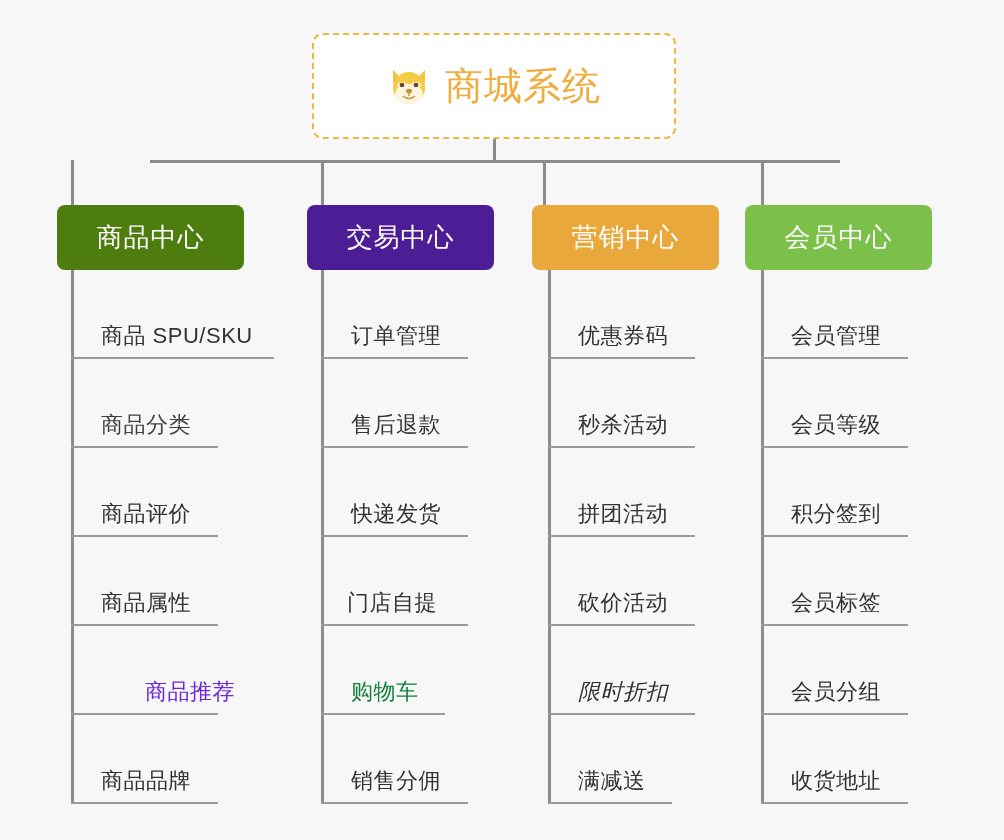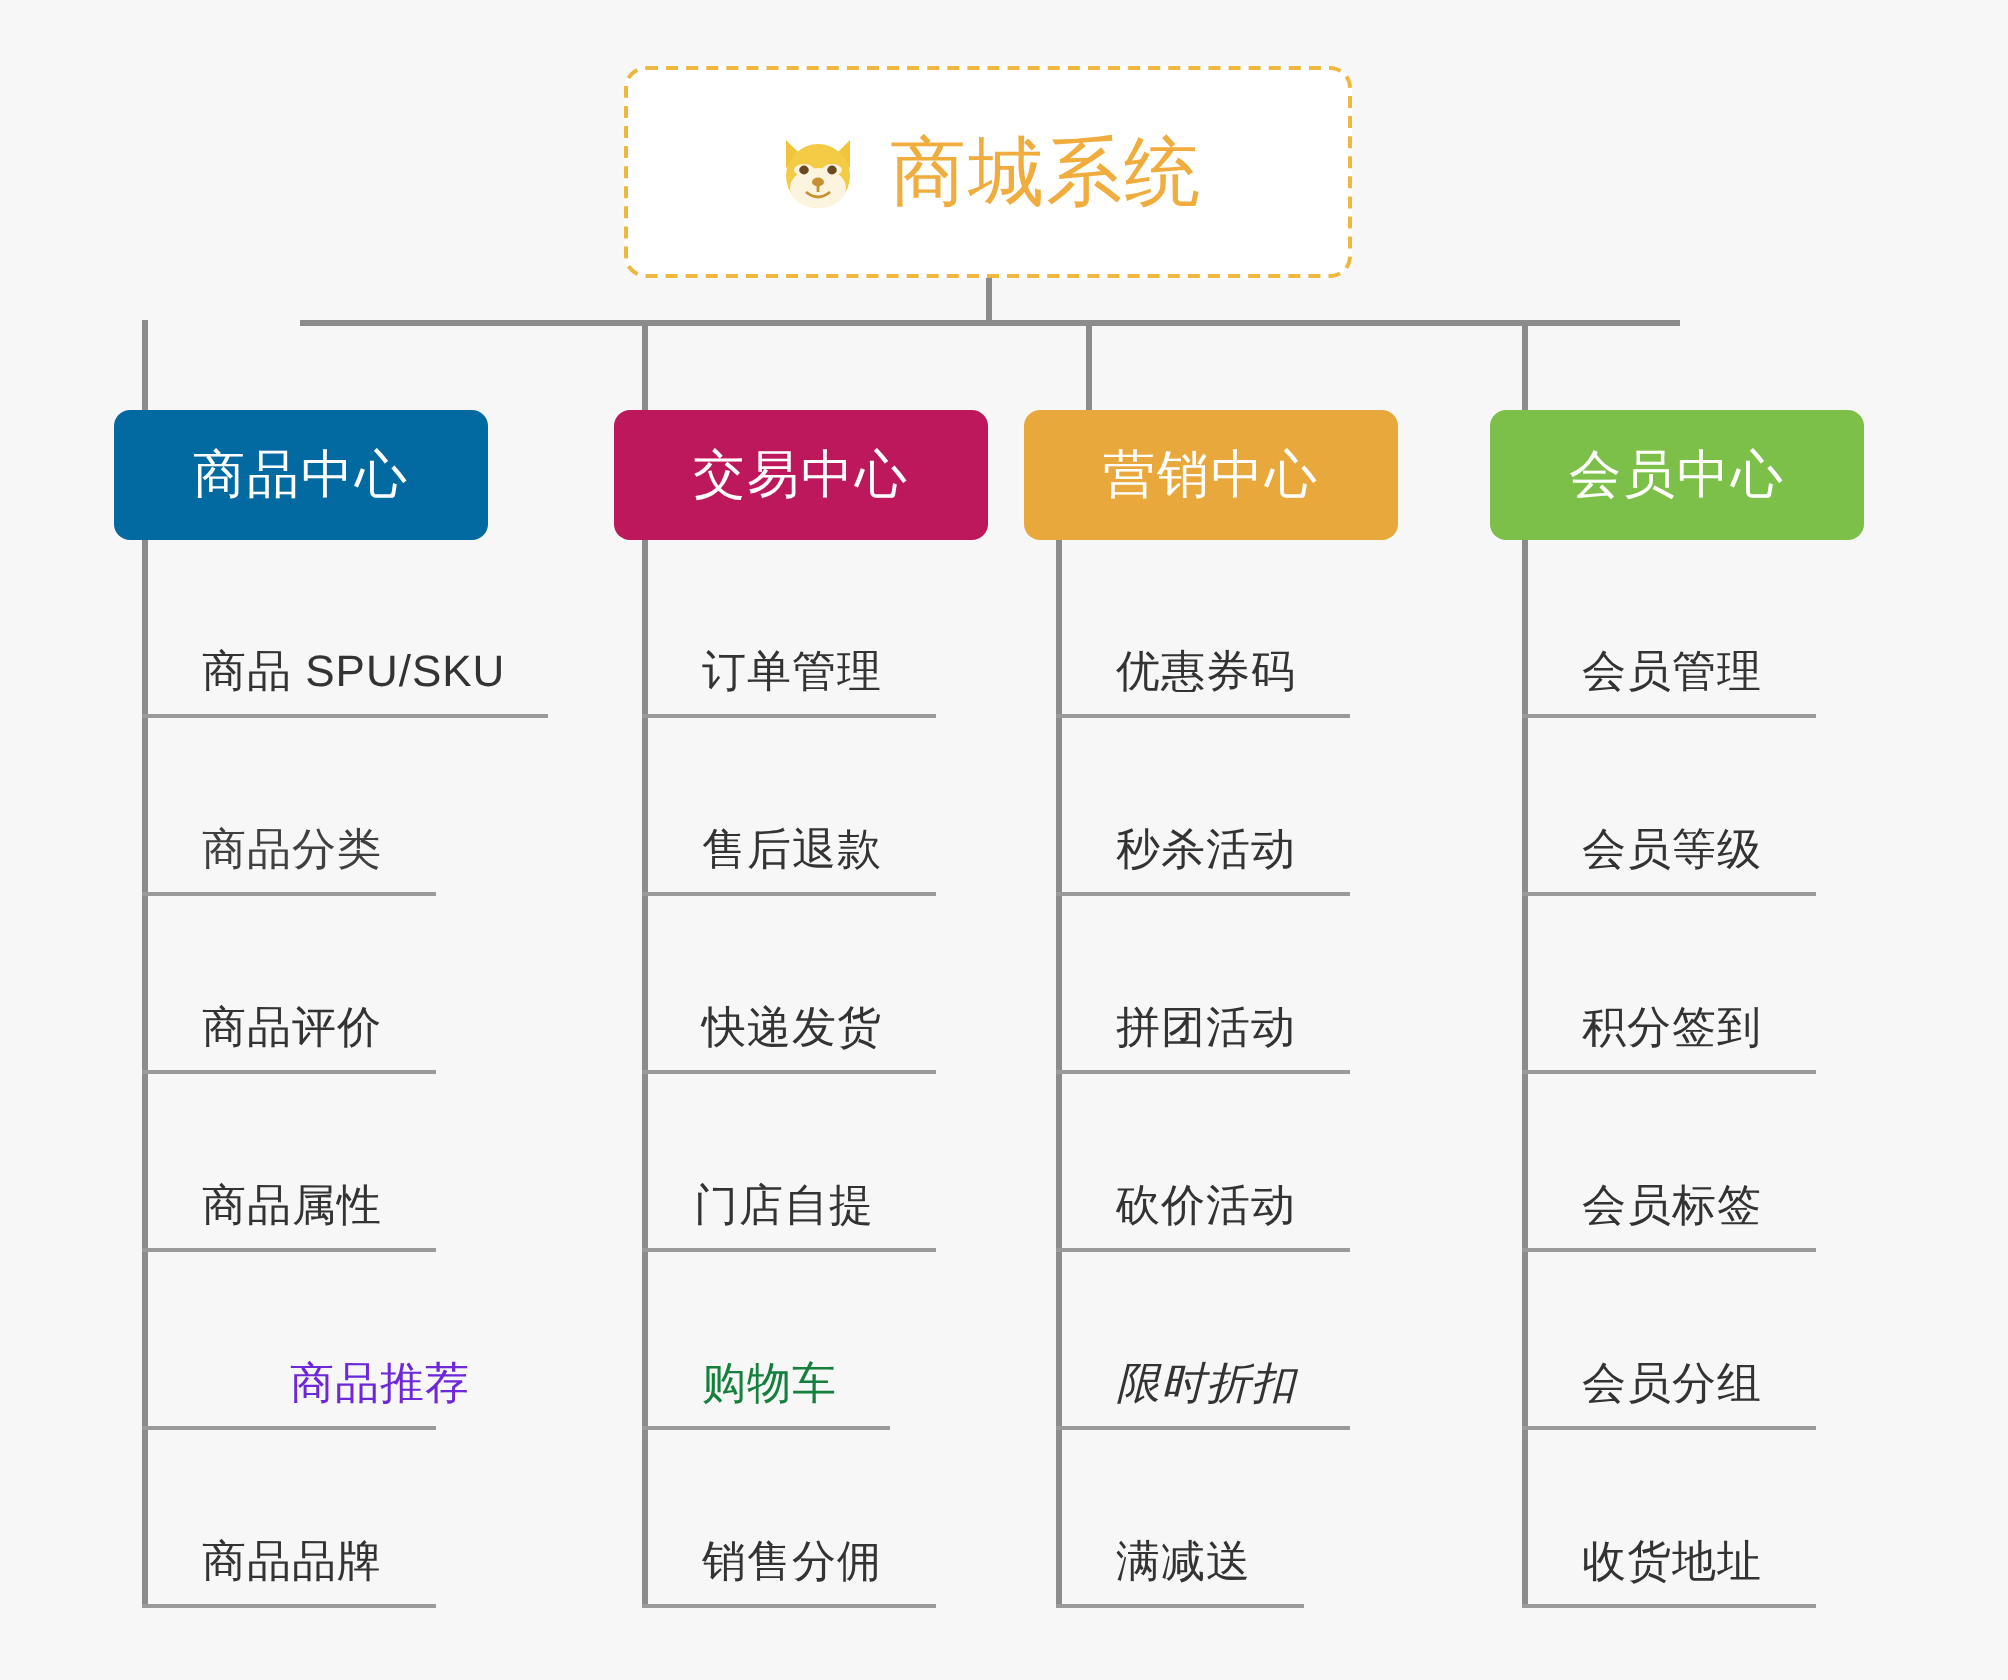--- a/index.html
+++ b/index.html
@@ -153,21 +153,21 @@
 
   <div id="branch-drops">
       <div class="branch-drop" style="left: 71px; background: rgb(140, 140, 140);"></div>
       <div class="branch-drop" style="left: 321px; background: rgb(140, 140, 140);"></div>
       <div class="branch-drop" style="left: 543px; background: rgb(140, 140, 140);"></div>
       <div class="branch-drop" style="left: 761px; background: rgb(140, 140, 140);"></div>
     </div>
 
   <div id="columns-host">
       <div class="column" style="left: 57px; width: 187px;">
-        <div class="col-header" style="background: #0369a1; width: 187px;">
+        <div class="col-header" style="background: #4d7c0f; width: 187px;">
           <span>商品中心</span>
         </div>
         <div class="col-stem" style="left: 14px; height: 534px; background: rgb(140, 140, 140);"></div>
         <div class="leaf-list">
           <div class="leaf-item">
             <div class="leaf-label" style="left: 44px; color: rgb(51, 51, 51);">商品 SPU/SKU</div>
             <div class="leaf-underline" style="left: 14px; width: 203px; background: rgb(154, 154, 154);"></div>
           </div>
           <div class="leaf-item">
             <div class="leaf-label" style="left: 44px; color: #404040;">商品分类</div>
@@ -185,21 +185,21 @@
             <div class="leaf-label" style="left: 44px; color: #6d28d9; margin-left: 44px;">商品推荐</div>
             <div class="leaf-underline" style="left: 14px; width: 147px; background: rgb(154, 154, 154);"></div>
           </div>
           <div class="leaf-item">
             <div class="leaf-label" style="left: 44px; color: rgb(51, 51, 51);">商品品牌</div>
             <div class="leaf-underline" style="left: 14px; width: 147px; background: rgb(154, 154, 154);"></div>
           </div>
         </div>
       </div>
       <div class="column" style="left: 307px; width: 187px;">
-        <div class="col-header" style="background: #be185d; width: 187px;">
+        <div class="col-header" style="background: #4c1d95; width: 187px;">
           <span>交易中心</span>
         </div>
         <div class="col-stem" style="left: 14px; height: 534px; background: rgb(140, 140, 140);"></div>
         <div class="leaf-list">
           <div class="leaf-item">
             <div class="leaf-label" style="left: 44px; color: rgb(51, 51, 51);">订单管理</div>
             <div class="leaf-underline" style="left: 14px; width: 147px; background: rgb(154, 154, 154);"></div>
           </div>
           <div class="leaf-item">
             <div class="leaf-label" style="left: 44px; color: rgb(51, 51, 51);">售后退款</div>
@@ -216,21 +216,21 @@
           <div class="leaf-item">
             <div class="leaf-label" style="left: 44px; color: #15803d;">购物车</div>
             <div class="leaf-underline" style="left: 14px; width: 124px; background: rgb(154, 154, 154);"></div>
           </div>
           <div class="leaf-item">
             <div class="leaf-label" style="left: 44px; color: rgb(51, 51, 51);">销售分佣</div>
             <div class="leaf-underline" style="left: 14px; width: 147px; background: rgb(154, 154, 154);"></div>
           </div>
         </div>
       </div>
-      <div class="column" style="left: 512px; width: 187px;">
+      <div class="column" style="left: 532px; width: 187px;">
         <div class="col-header" style="background: rgb(232, 168, 60); width: 187px;">
           <span>营销中心</span>
         </div>
         <div class="col-stem" style="left: 16px; height: 534px; background: rgb(140, 140, 140);"></div>
         <div class="leaf-list">
           <div class="leaf-item">
             <div class="leaf-label" style="left: 46px; color: rgb(51, 51, 51);">优惠券码</div>
             <div class="leaf-underline" style="left: 16px; width: 147px; background: rgb(154, 154, 154);"></div>
           </div>
           <div class="leaf-item">

